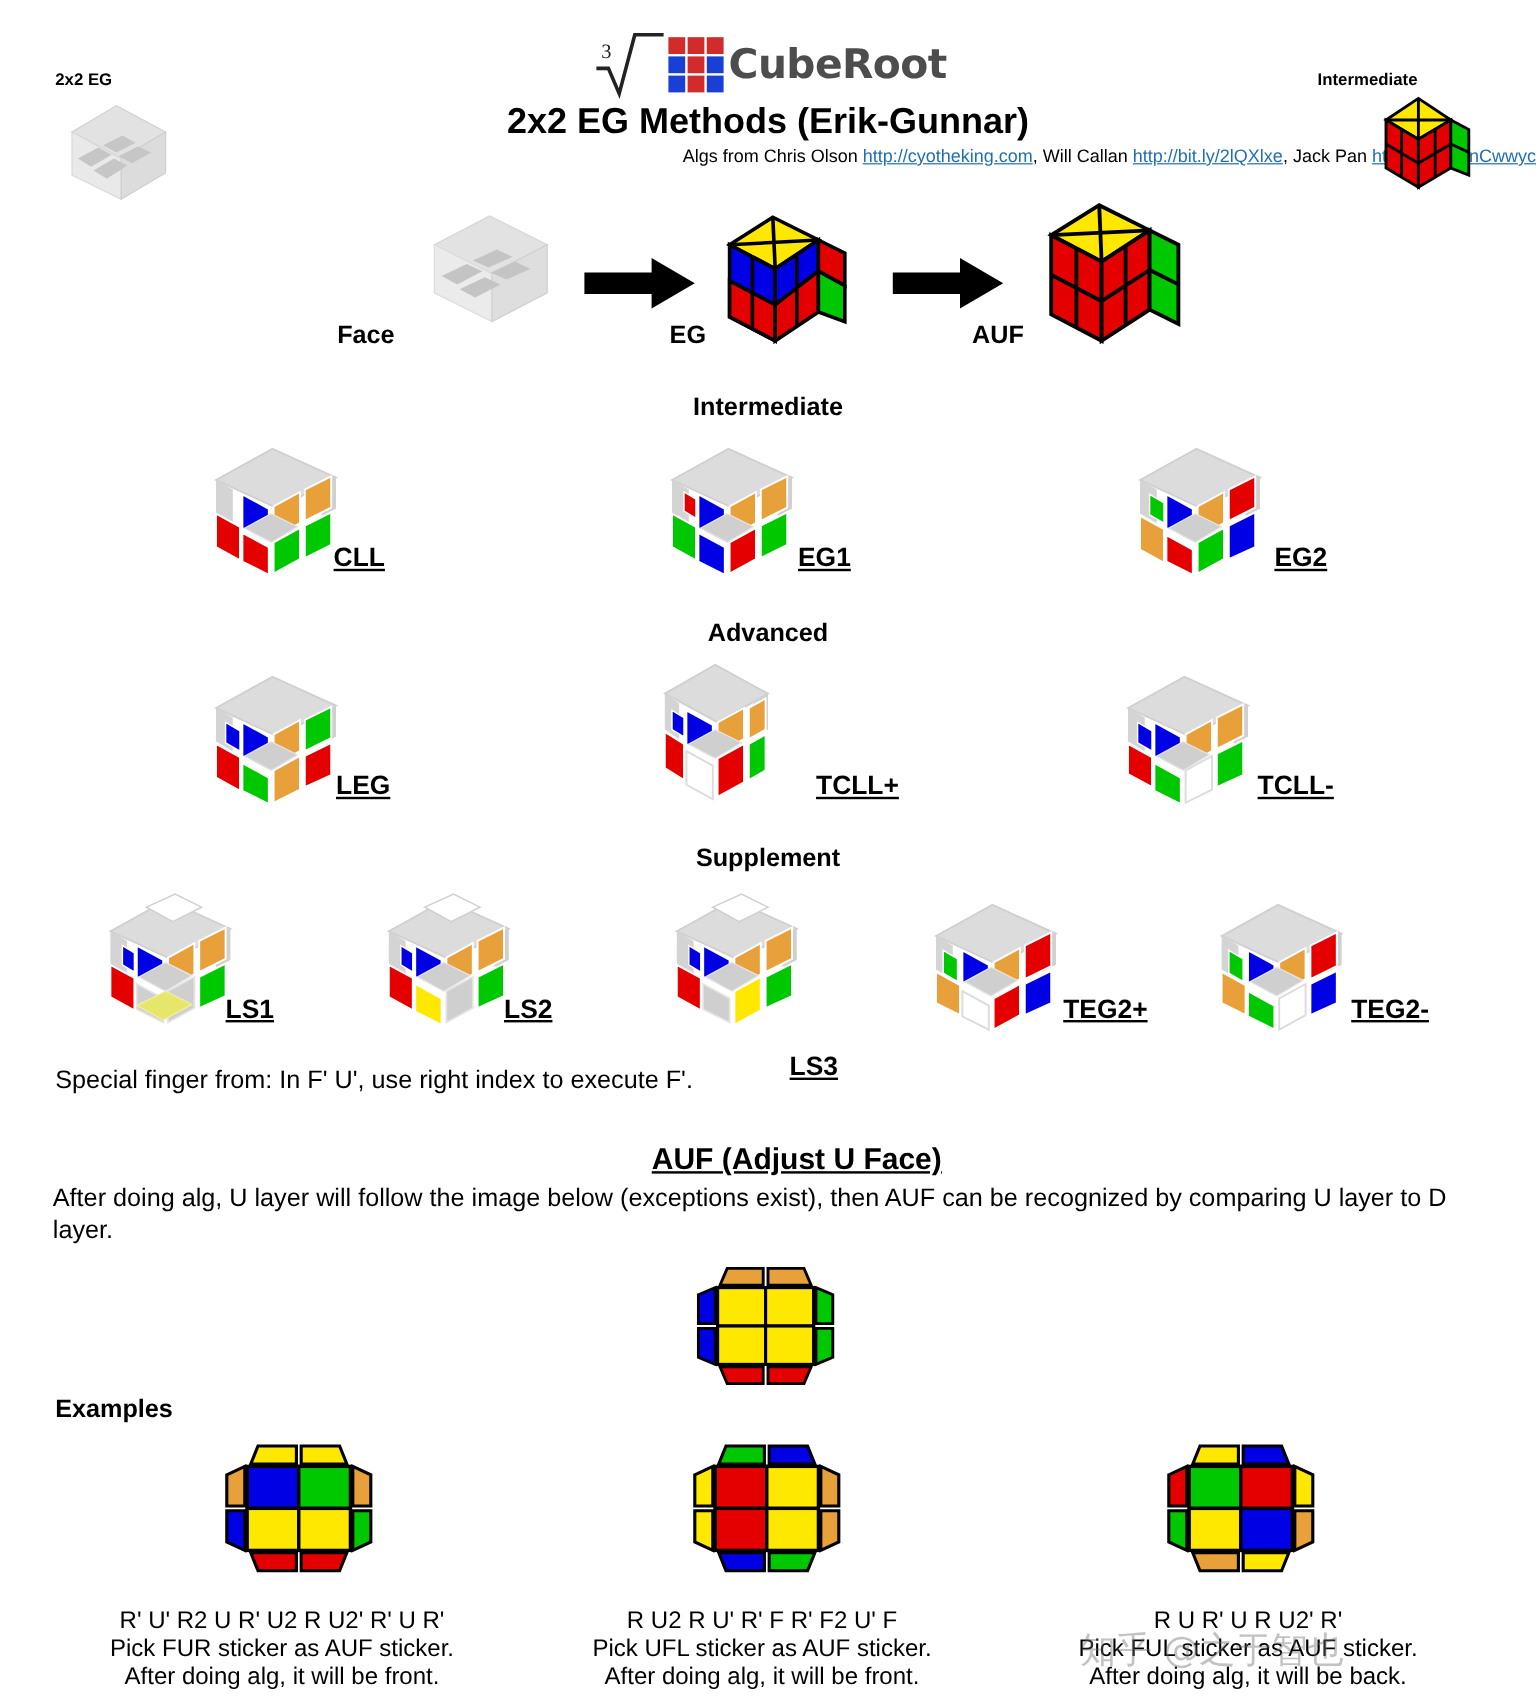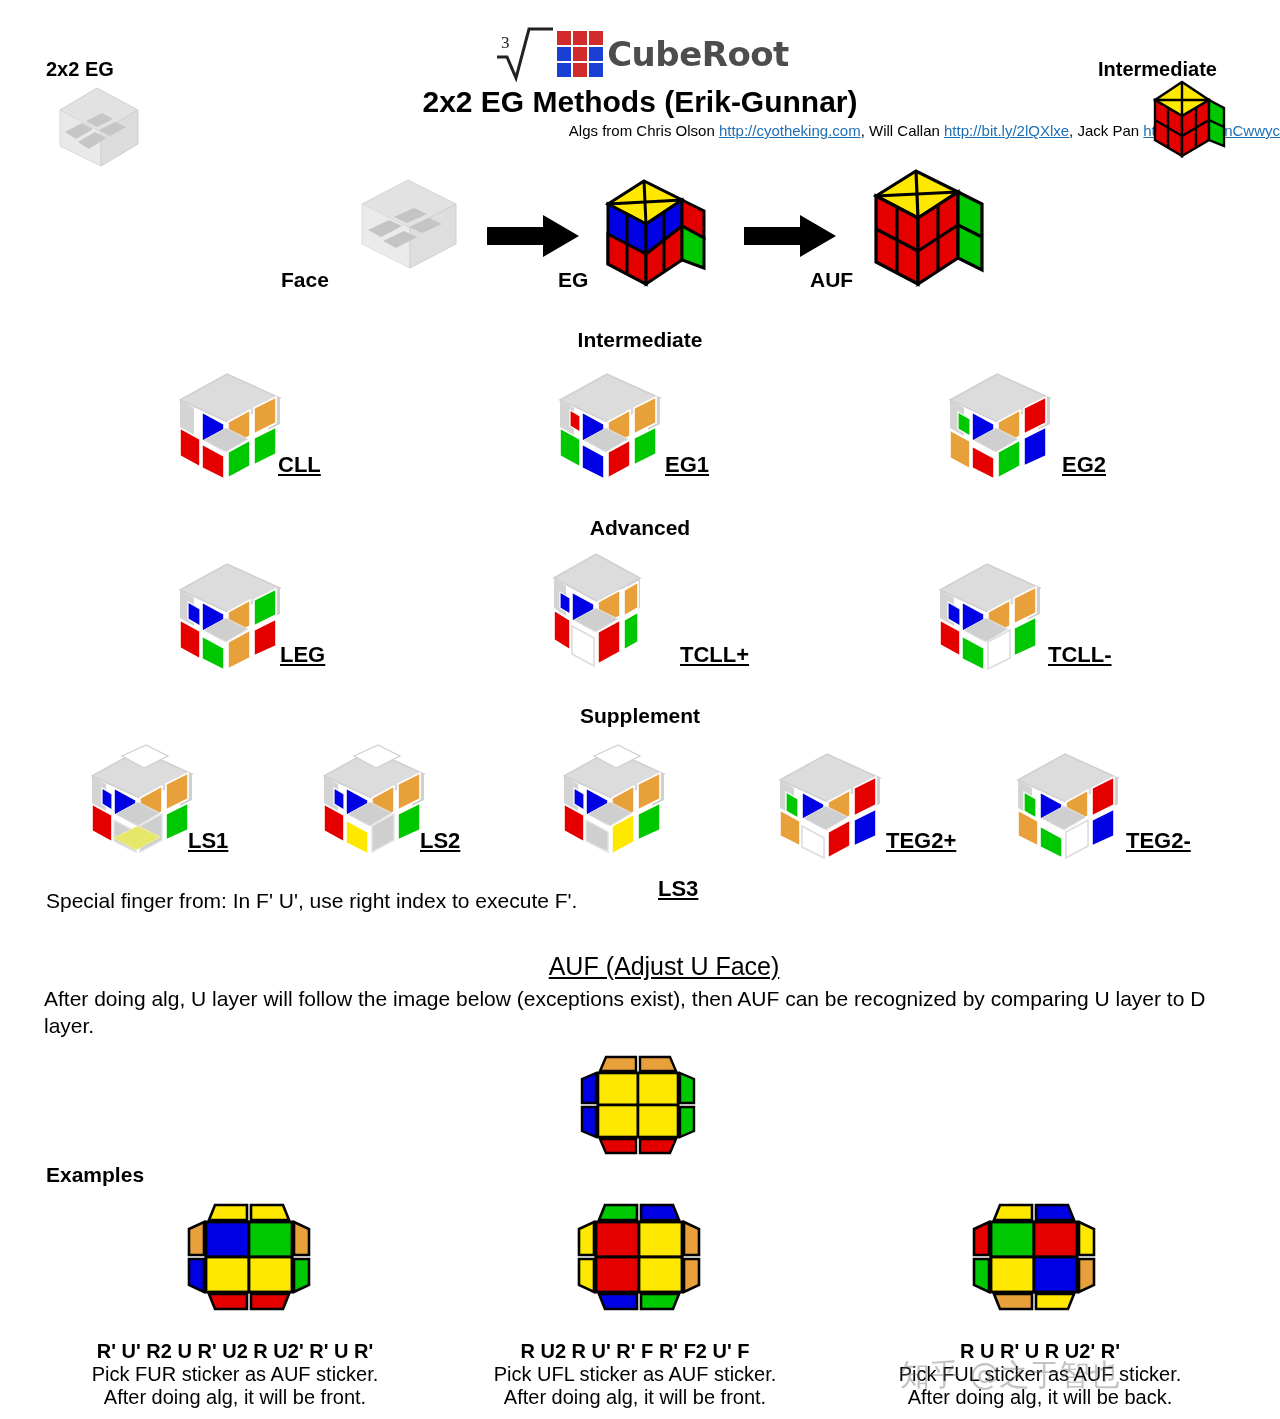--- a/index.html
+++ b/index.html
@@ -16,46 +16,46 @@
   .radical{position:relative;width:62px;height:56px;}
   .radical svg{display:block;}
   .logo-grid{display:grid;grid-template-columns:repeat(3,14px);grid-template-rows:repeat(3,14px);gap:2px;}
   .logo-grid i{display:block;width:14px;height:14px;}
   .brand-text{font-size:34px;font-weight:bold;letter-spacing:-0.5px;color:#4d4d4d;
               font-family:"DejaVu Sans", sans-serif;}
   #main-title{left:0;right:0;top:85px;text-align:center;font-size:30px;font-weight:bold;}
   #credits{left:0;right:0;top:122px;text-align:right;font-size:15px;}
   #credits a{color:#1f6fb5;text-decoration:underline;}
 
-  .corner-label{font-size:20px;font-weight:bold;}
+  .corner-label{font-size:14px;font-weight:bold;}
   #corner-left{left:46px;top:58px;}
   #corner-right{left:1098px;top:58px;}
 
   
   .section-head{font-size:21px;font-weight:bold;text-align:center;}
 
   
   .flow-label{font-size:21px;font-weight:bold;}
 
   
   .arrow{width:92px;height:46px;}
 
   
   .case-label{font-size:22px;font-weight:bold;text-decoration:underline;}
 
   
   .body-text{font-size:21px;line-height:1.28;}
-  #auf-head{left:0;right:0;top:952px;text-align:center;font-size:25px;font-weight:normal;margin-left:48px;}
+  #auf-head{left:0;right:0;top:952px;text-align:center;font-size:25px;font-weight:bold;margin-left:48px;}
   #auf-head span{text-decoration:underline;}
   #auf-para{left:44px;top:986px;width:1195px;}
 
   #finger{left:46px;top:888px;}
   #examples-label{left:46px;top:1163px;font-size:21px;font-weight:bold;}
 
-  .ex-alg{font-size:20px;font-weight:bold;text-align:center;}
+  .ex-alg{font-size:20px;font-weight:normal;text-align:center;}
   .ex-line{font-size:20px;text-align:center;}
 
   
   #watermark{left:900px;top:1355px;font-size:30px;color:rgba(110,110,110,.42);
              font-family:"DejaVu Sans", sans-serif;white-space:nowrap;}
 
   svg{overflow:visible;}
 </style>
 </head>
 <body>

